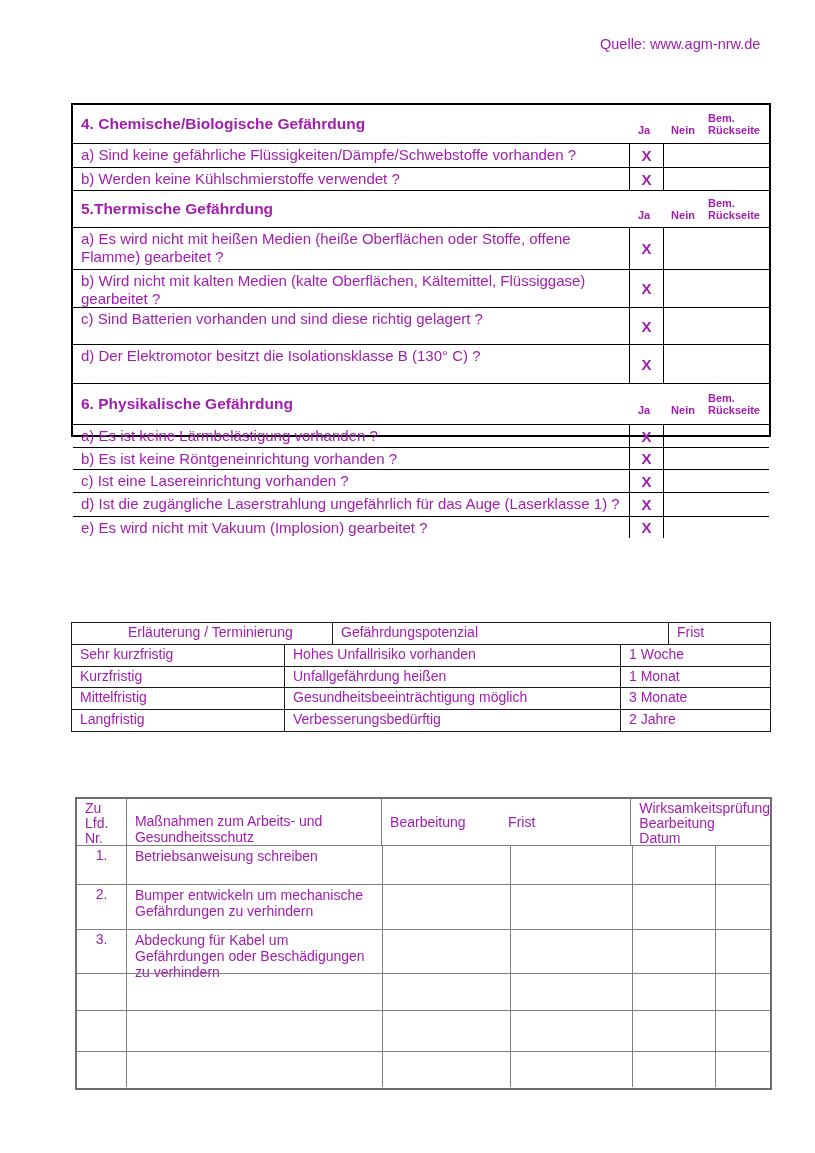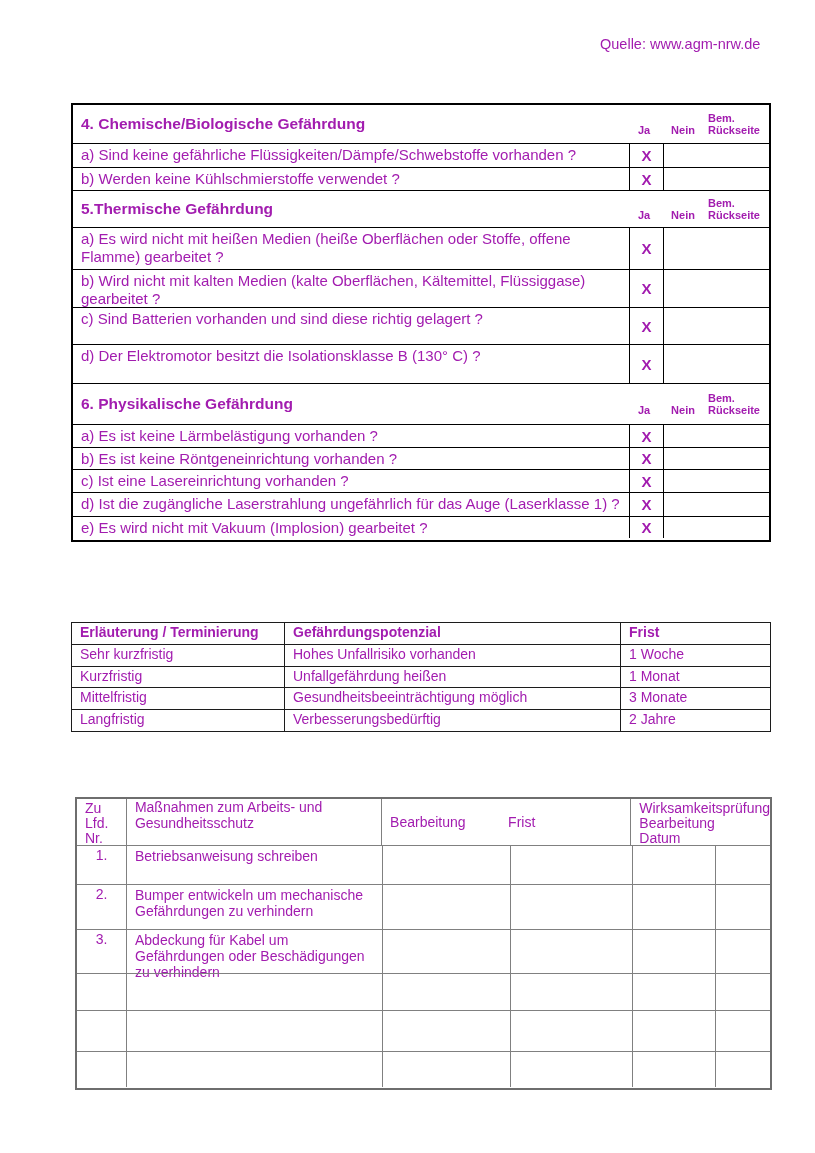--- a/index.html
+++ b/index.html
@@ -3,21 +3,21 @@
 <meta charset="utf-8">
 <style>
   html,body { margin:0; padding:0; background:#fff; }
   .page {
     position:relative; width:815px; height:1153px; background:#ffffff;
     font-family:"Liberation Sans", sans-serif; color:#a21caf; overflow:hidden;
   }
   .quelle { position:absolute; left:600px; top:36px; font-size:14.5px; }
 
   
-  .t1 { position:absolute; left:71px; top:103px; width:700px; height:439px;
+  .t1 { position:absolute; left:71px; top:103px; width:700px; height:334px;
         border:2px solid #000; box-sizing:border-box; display:flex; flex-direction:column; }
   .t1row { display:flex; box-sizing:border-box; border-top:1.5px solid #000; flex:none; }
   .t1row.first { border-top:none; }
   .t1q { width:556px; box-sizing:border-box; padding:2px 2px 1px 8px;
          font-size:15px; line-height:18px; }
   .t1q.nowrap { white-space:nowrap; overflow:hidden; }
   .t1ja { width:34px; box-sizing:border-box; border-left:1.5px solid #000;
           display:flex; align-items:center; justify-content:center;
           font-weight:bold; font-size:15px; }
   .t1rest { flex:1; box-sizing:border-box; border-left:1.5px solid #000; }
@@ -27,39 +27,39 @@
               font-size:11px; font-weight:bold; line-height:12.5px; }
   .t1labels .lj { width:34px; text-align:center; }
   .t1labels .ln { width:44px; text-align:center; }
   .t1labels .lb { flex:1; text-align:left; padding-left:3px; }
 
   
   .t2 { position:absolute; left:71px; top:622px; width:700px; height:110px;
         border:1.5px solid #1c1c1c; box-sizing:border-box;
         display:flex; flex-direction:column; font-size:14px; }
   .t2row { flex:1; display:flex; box-sizing:border-box; border-top:1.3px solid #1c1c1c; }
-  .t2row.first { border-top:none; font-weight:bold; }
+  .t2row.first { border-top:none; font-weight:normal;margin-left:48px; }
   .t2c1 { width:212px; box-sizing:border-box; padding:1px 0 0 8px; line-height:16px; }
   .t2c2 { width:336px; box-sizing:border-box; border-left:1.3px solid #1c1c1c;
           padding:1px 0 0 8px; line-height:16px; }
   .t2c3 { flex:1; box-sizing:border-box; border-left:1.3px solid #1c1c1c;
           padding:1px 0 0 8px; line-height:16px; }
 
   
   .t3 { position:absolute; left:75px; top:797px; width:697px; height:293px;
         border:2px solid #6e6e6e; box-sizing:border-box;
         display:flex; flex-direction:column; font-size:14px; }
   .t3row { display:flex; box-sizing:border-box; border-top:1.5px solid #808080; flex:none; }
   .t3row.first { border-top:none; }
   .t3c { box-sizing:border-box; border-left:1.5px solid #808080; }
   .c1 { width:49px; border-left:none; text-align:center; padding-top:2px; line-height:15.5px; }
   .c2 { width:256px; padding:2px 6px 0 8px; line-height:16px; }
   .c3 { width:128px; } .c4 { width:122px; } .c5 { width:83px; } .c6 { flex:1; }
   .hc1 { width:49px; border-left:none; text-align:left; padding:2px 0 0 8px; line-height:15px; }
-  .hc2 { width:256px; display:flex; align-items:flex-start; padding-left:8px; line-height:16px; box-sizing:border-box; }
+  .hc2 { width:256px; display:flex; align-items:flex-end; padding-left:8px; line-height:16px; box-sizing:border-box; }
   .hc34 { width:250px; position:relative; display:flex; align-items:center; box-sizing:border-box; border-left:1.5px solid #808080; }
   .hc34 .b { margin-left:8px; }
   .hc34 .f { position:absolute; left:126px; top:50%; transform:translateY(-50%); }
   .hc56 { flex:1; box-sizing:border-box; border-left:1.5px solid #808080;
           padding:2px 0 0 8px; line-height:15px; }
 </style>
 </head>
 <body>
 
 <div class="page">

